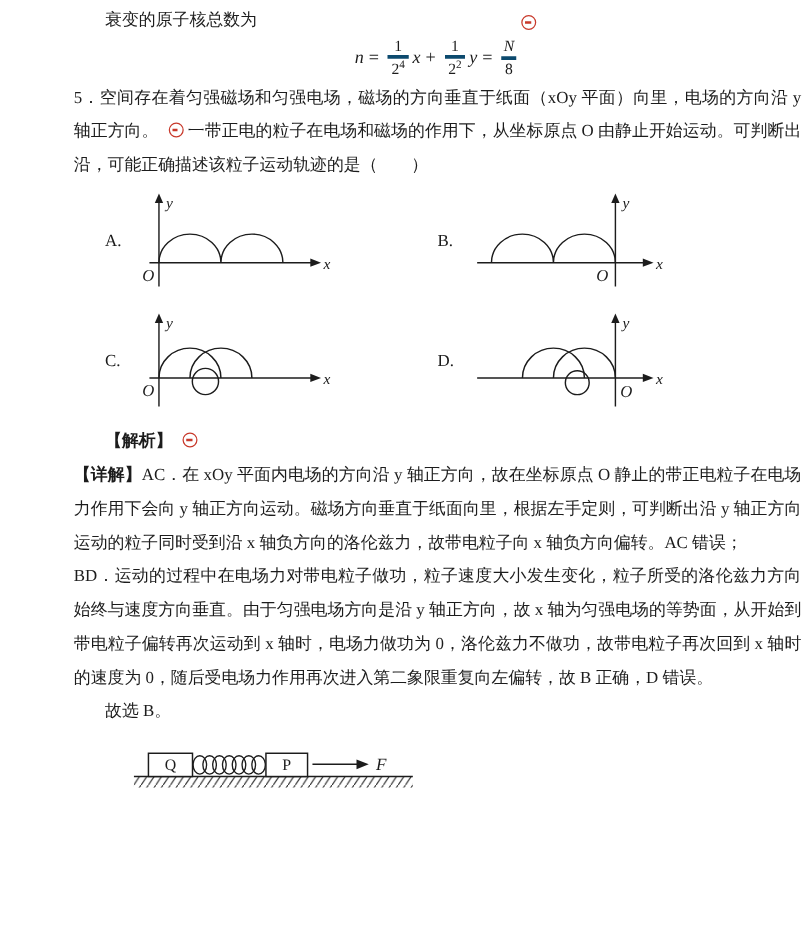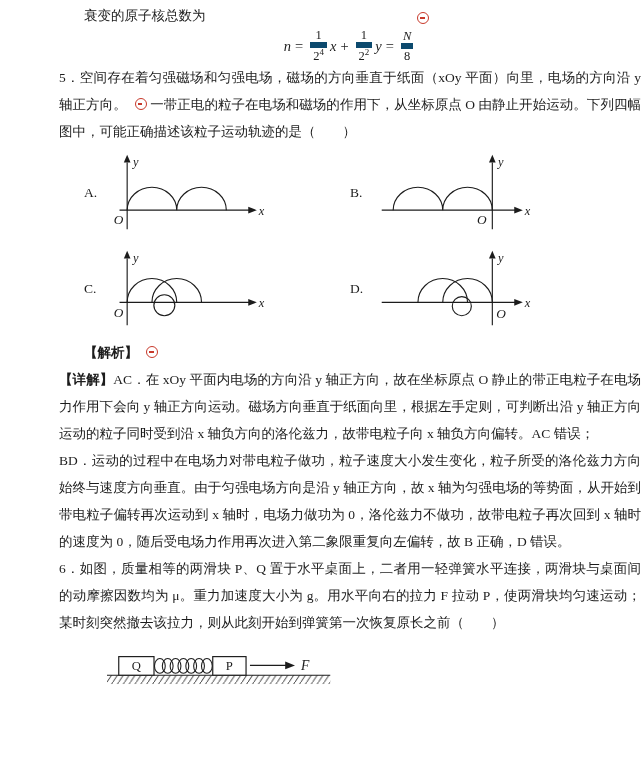--- a/index.html
+++ b/index.html
@@ -16,21 +16,21 @@
   .blabel { font-weight:bold; }
   .bval { font-weight:bold; }
 
   
   .formula-row { display:flex; justify-content:center; align-items:center;
                  margin:3px 0 3px; font-size:14.5px; height:30px; }
   .formula-row .op { margin:0 4px; }
   .var { font-style:italic; }
   .frac { display:inline-flex; flex-direction:column; align-items:center;
           margin:0 3px; line-height:1.15; font-size:12.5px; }
-  .frac .den { border-top:6px solid #0c4a6e; padding:0 3px; }
+  .frac .den { border-top:3px solid #0c4a6e; padding:0 3px; }
   .frac sup { font-size:9px; vertical-align:super; line-height:1; }
 
   
   .options { display:grid; grid-template-columns:1fr 1fr; row-gap:12px;
              margin:6px 0 8px 0; }
   .option { display:flex; align-items:center; }
   .option:nth-child(odd) { padding-left:25px; }
   .opt-label { width:26px; font-size:13.5px; }
   svg.traj { display:block; }
   svg.traj line, svg.traj path.stroke, svg.traj circle, svg.traj ellipse
@@ -87,21 +87,21 @@
     <span class="op">=</span>
     <span class="frac">
       <span class="num var">N</span>
       <span class="den">8</span>
     </span>
   </div>
 
 
   <p class="para">
     <span>5．空间存在着匀强磁场和匀强电场，磁场的方向垂直于纸面（xOy 平面）向里，电场的方向沿 y 轴正方向。</span><span class="red-mark"></span>
-    <span>一带正电的粒子在电场和磁场的作用下，从坐标原点 O 由静止开始运动。下列四幅图中，可能正确描述该粒子运动轨迹的是（　　）</span>
+    <span>一带正电的粒子在电场和磁场的作用下，从坐标原点 O 由静止开始运动。可判断出沿，可能正确描述该粒子运动轨迹的是（　　）</span>
   </p>
 
   <div class="options">
 
     <div class="option">
       <span class="opt-label">A.</span>
       <svg class="traj" width="164" height="84" viewBox="0 0 172 88">
         <g>
           <line x1="18" y1="82" x2="18" y2="12"></line>
           <path class="fill" d="M18,4 L14.5,12 L21.5,12 Z"></path>
@@ -173,22 +173,22 @@
   <p class="para indent">
     <span class="blabel">【解析】</span><span class="red-mark"></span>
   </p>
 
   <p class="para">
     <span class="blabel">【详解】</span><span>AC．在 xOy 平面内电场的方向沿 y 轴正方向，故在坐标原点 O 静止的带正电粒子在电场力作用下会向 y 轴正方向运动。磁场方向垂直于纸面向里，根据左手定则，可判断出沿 y 轴正方向运动的粒子同时受到沿 x 轴负方向的洛伦兹力，故带电粒子向 x 轴负方向偏转。AC 错误；</span>
   </p>
 
   <p class="para">BD．运动的过程中在电场力对带电粒子做功，粒子速度大小发生变化，粒子所受的洛伦兹力方向始终与速度方向垂直。由于匀强电场方向是沿 y 轴正方向，故 x 轴为匀强电场的等势面，从开始到带电粒子偏转再次运动到 x 轴时，电场力做功为 0，洛伦兹力不做功，故带电粒子再次回到 x 轴时的速度为 0，随后受电场力作用再次进入第二象限重复向左偏转，故 B 正确，D 错误。</p>
 
-
-  <p class="para">6．如图，质量相等的两滑块 P、Q 置于水平桌面上，二者用一轻弹簧水平连接，两滑块与桌面间的动摩擦因数均为 μ。重力加速度大小为 g。用水平向右的拉力 F 拉动 P，使两滑块均匀速运动；某时刻突然撤去该拉力，则从此刻开始到弹簧第一次恢复原长之前（　　）</p>
+  <p class="para indent">故选 B。</p>
+
 
   <div class="q6fig">
     <svg class="fig" width="235" height="48" viewBox="0 0 240 49">
       <defs>
         <pattern id="hatch" width="6" height="9" patternUnits="userSpaceOnUse">
           <line x1="6" y1="0" x2="0" y2="9" stroke="#1c1c1c" stroke-width="0.9"></line>
         </pattern>
       </defs>
       <line class="ln" x1="0" y1="38" x2="228" y2="38"></line>
       <rect x="0" y="38" width="228" height="9" fill="url(#hatch)" stroke="none"></rect>

